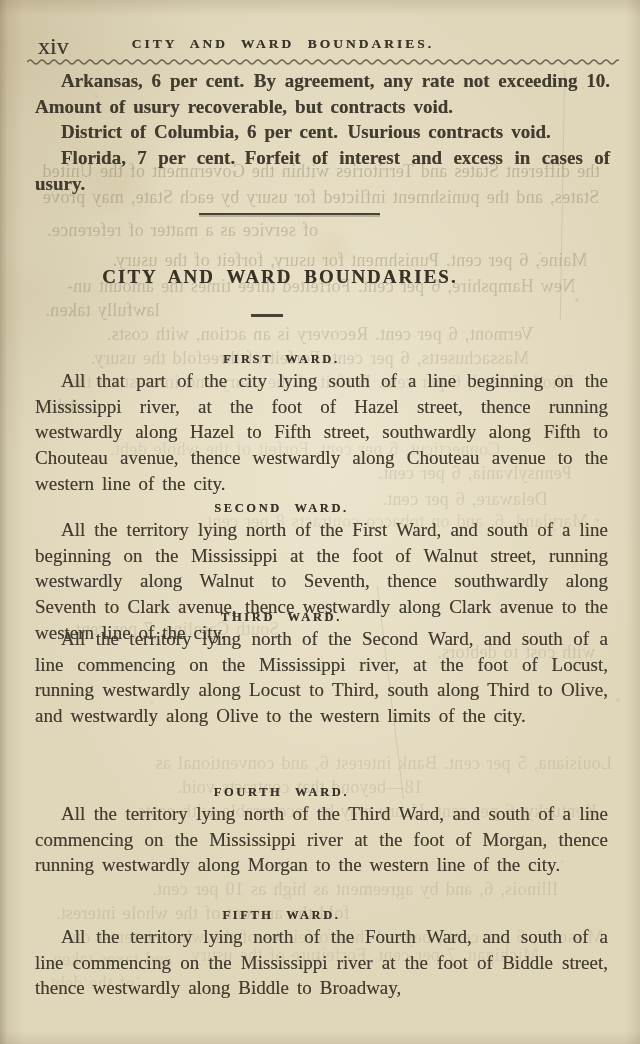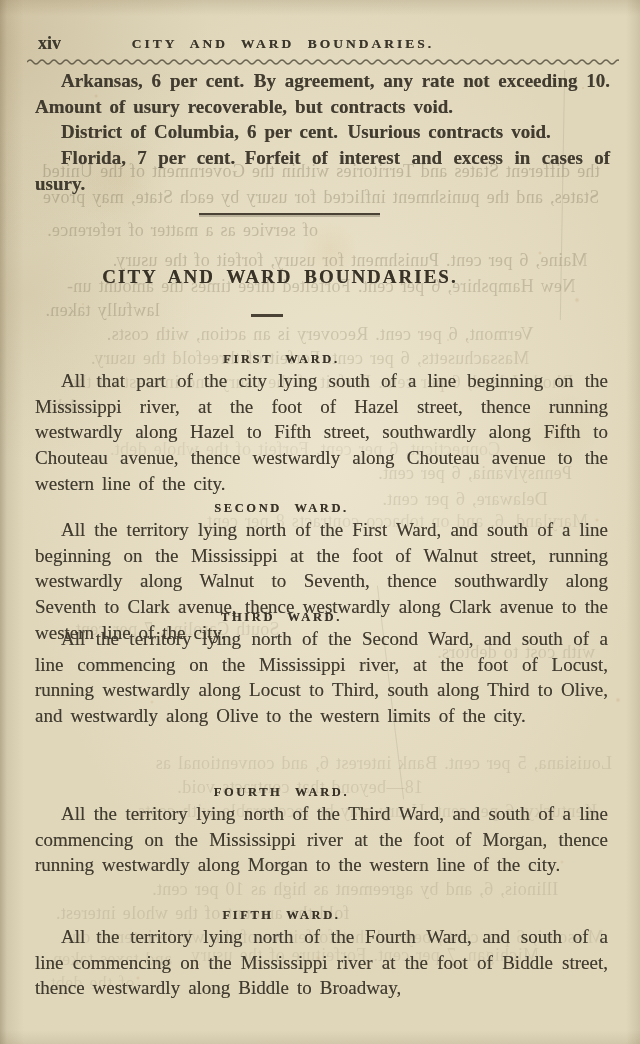--- a/index.html
+++ b/index.html
@@ -41,22 +41,22 @@
       linear-gradient(0deg, rgba(120,100,62,.14) 0px, rgba(120,100,62,0) 14px),
       radial-gradient(ellipse 420px 640px at 52% 44%, var(--paper-light), rgba(236,228,205,0) 75%);
   }
   
   .bleed{position:absolute;inset:0;z-index:1;pointer-events:none;}
   .bleed .bl{position:absolute;transform:scaleX(-1);filter:blur(0.55px);
     color:var(--bleed);font-size:18px;line-height:22px;white-space:nowrap;
     overflow:hidden;text-align:center;letter-spacing:.3px;word-spacing:2px;}
   
   .content{position:absolute;inset:0;z-index:2;}
-  .folio{position:absolute;left:38px;top:33px;font-size:18px;color:#3f3a2e;
-    text-shadow:0 0 .5px rgba(63,58,46,.55);font-weight:bold;}
+  .folio{position:absolute;left:38px;top:33px;font-size:24px;color:#3f3a2e;
+    text-shadow:0 0 .5px rgba(63,58,46,.55);}
   .running-header{position:absolute;left:0;top:36px;width:566px;text-align:center;
     font-size:13.5px;font-weight:bold;letter-spacing:3px;word-spacing:7px;color:#3a352a;
     text-shadow:0 0 .5px rgba(58,53,42,.6);}
   .wavy{position:absolute;left:27px;top:57px;width:592px;height:10px;}
   .intro{position:absolute;left:35px;top:68px;width:575px;
     font-size:19px;line-height:25.7px;text-align:justify;word-spacing:.17em;
     text-shadow:0 0 .5px rgba(66,60,48,.55);font-weight:bold;}
   .intro p{margin:0;text-indent:26px;}
   .divider{position:absolute;left:199px;top:213px;width:181px;height:2px;
     background:#4a4335;box-shadow:0 2px 0 rgba(74,67,53,.28);}

